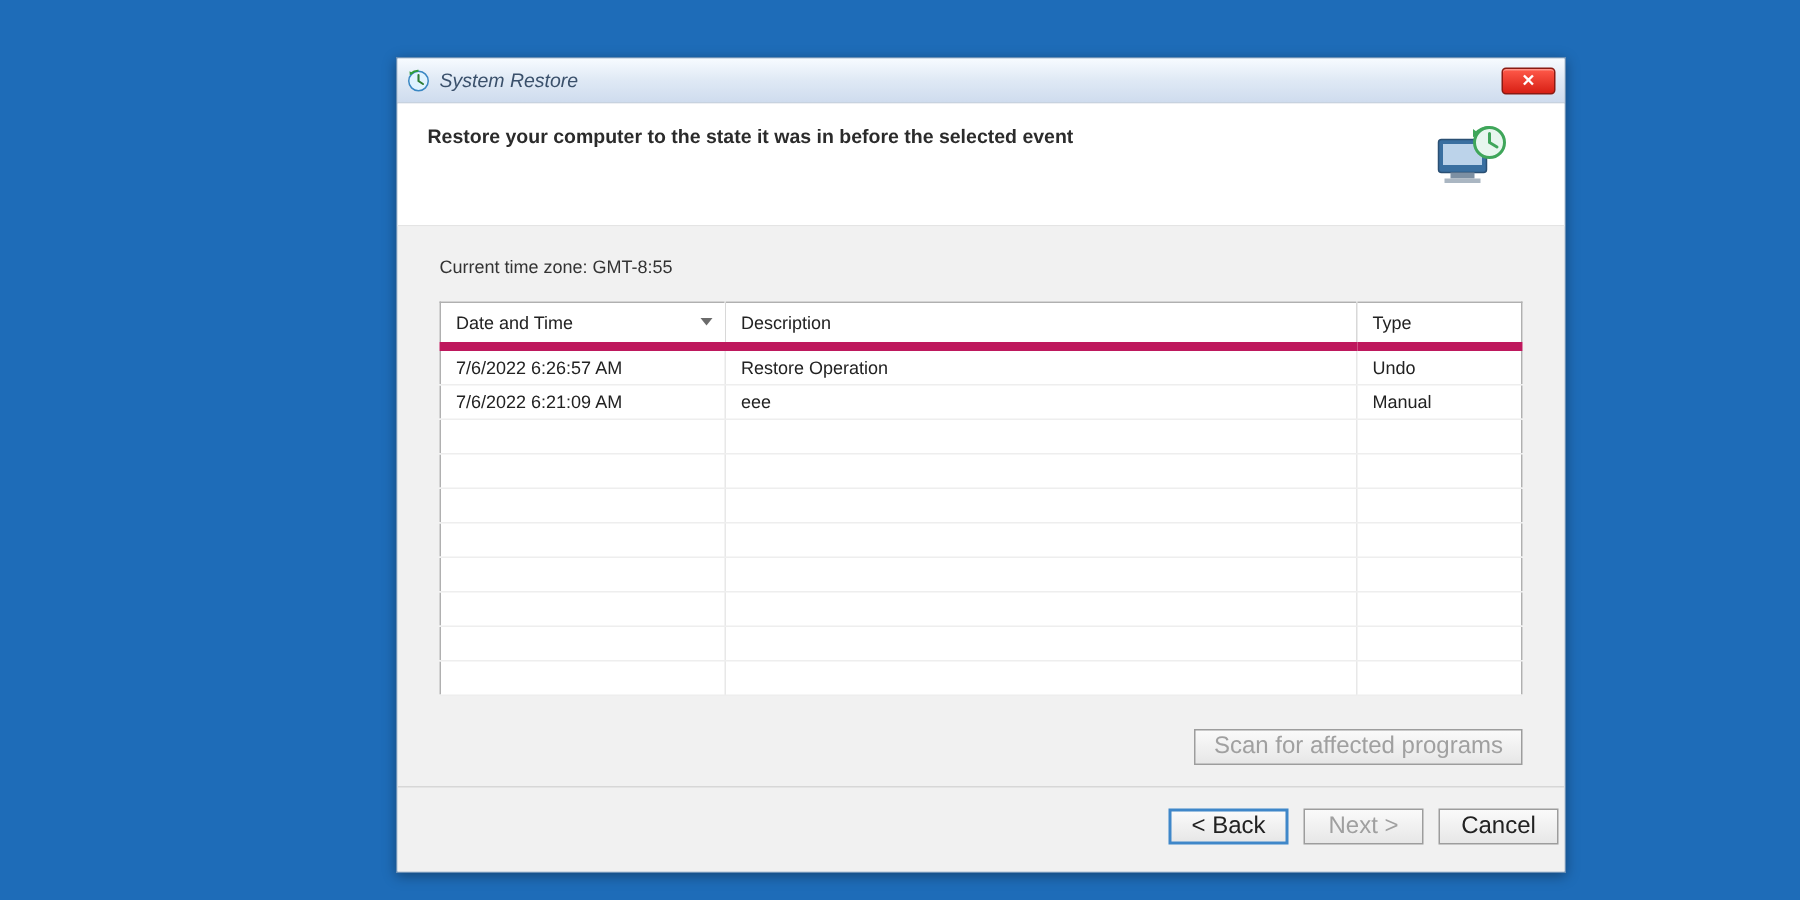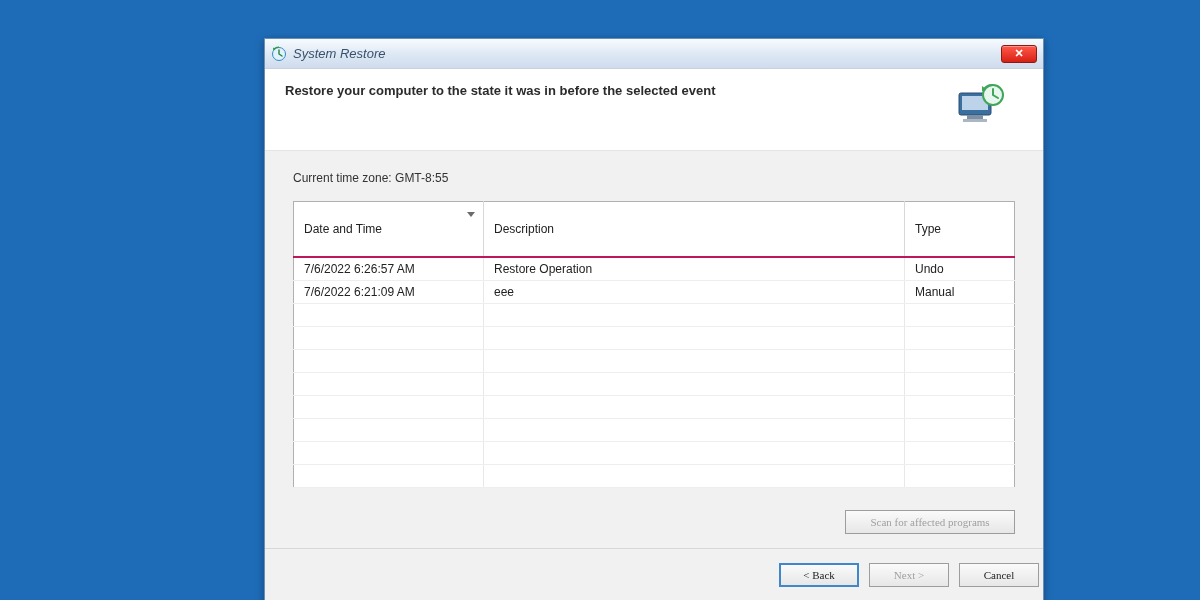--- a/index.html
+++ b/index.html
@@ -88,24 +88,24 @@
     .restore-table {
       border: 1px solid #b0b0b0;
       background: #fff;
       width: 100%;
       font-size: 12px;
       border-collapse: collapse;
     }
     .restore-table thead th {
       text-align: left;
       font-weight: normal;
-      padding: 20px 10px;
+      padding: 6px 10px;
       background: #fff;
       border-right: 1px solid #d8d8d8;
-      border-bottom: 2px solid #be185d;
+      border-bottom: 6px solid #be185d;
       position: relative;
     }
     .restore-table thead th:last-child { border-right: none; }
     .sort-caret {
       position: absolute;
       right: 8px;
       top: 10px;
       width: 0; height: 0;
       border-left: 4px solid transparent;
       border-right: 4px solid transparent;
@@ -140,22 +140,22 @@
       justify-content: flex-end;
       gap: 10px;
       background: #f1f1f1;
     }
 
     
     .btn {
       min-width: 80px;
       height: 24px;
       padding: 0 12px;
-      font-size: 11px;
-      font-family: Liberation Serif, serif;
+      font-size: 16px;
+      font-family: Liberation Sans, sans-serif;
       background: linear-gradient(#fafafa, #e7e7e7);
       border: 1px solid #9d9d9d;
       cursor: pointer;
       color: #222;
     }
     .btn.focused {
       border: 2px solid #3f87c9;
       padding: 0 11px;
       height: 24px;
     }

